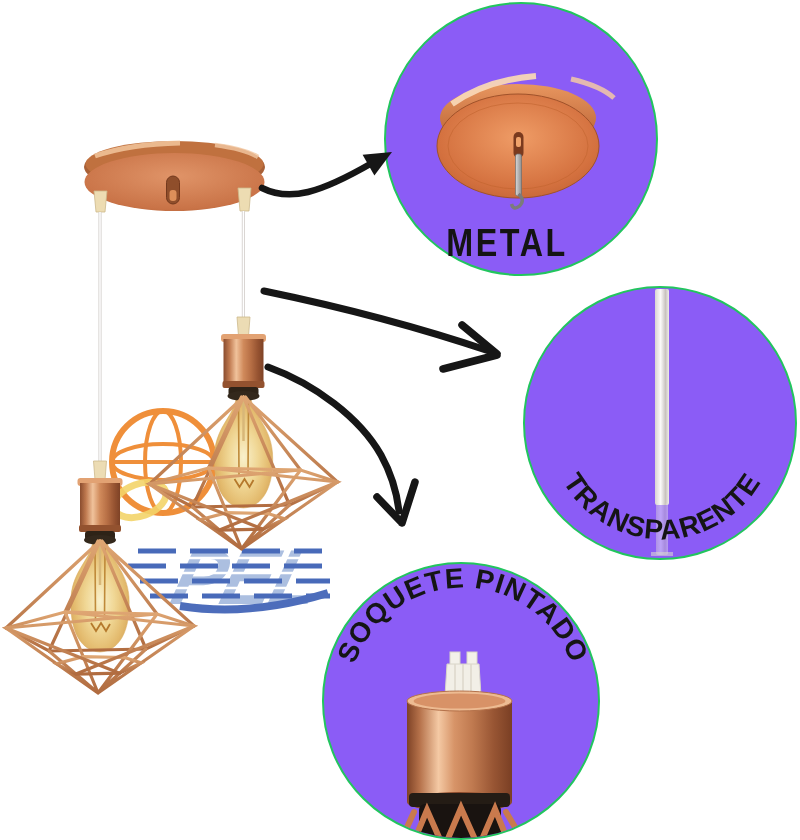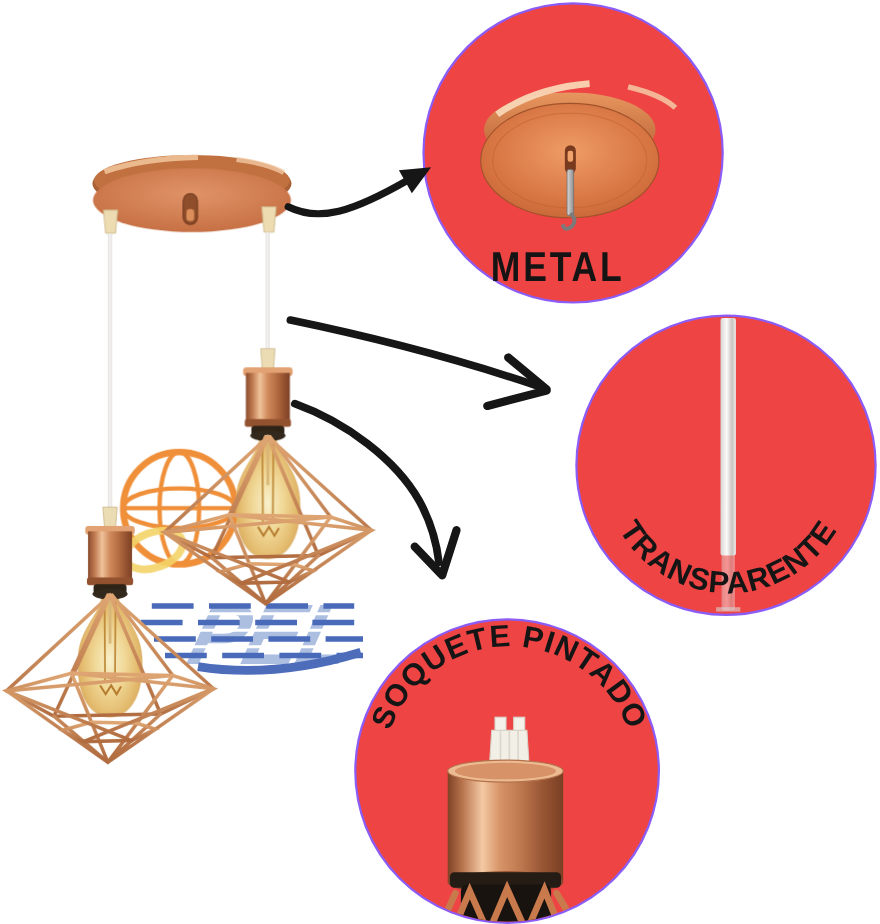--- a/index.html
+++ b/index.html
@@ -2,21 +2,21 @@
 <html><head>
 <meta charset="utf-8">
 <style>
   html,body{margin:0;padding:0;background:#ffffff;}
   .canvas{
     position:relative;width:800px;height:840px;background:#ffffff;overflow:hidden;
     font-family:"Liberation Sans",sans-serif;
   }
   .art{position:absolute;left:0;top:0;}
   .callout{
-    position:absolute;background:#ef4444;border:2px solid #8b5cf6;border-radius:50%;
+    position:absolute;background:#8b5cf6;border:2px solid #22c55e;border-radius:50%;
     box-sizing:border-box;
   }
   .callout svg{position:absolute;left:0;top:0;}
   #c-metal{left:384px;top:2px;width:274px;height:274px;}
   #c-trans{left:523px;top:286px;width:274px;height:274px;}
   #c-soq{left:322px;top:562px;width:278px;height:278px;overflow:hidden;}
   .metal-label{
     position:absolute;left:121px;top:218px;transform:translateX(-50%) scaleX(.85);
     font-size:38px;font-weight:700;letter-spacing:3px;color:#141414;white-space:nowrap;
   }

